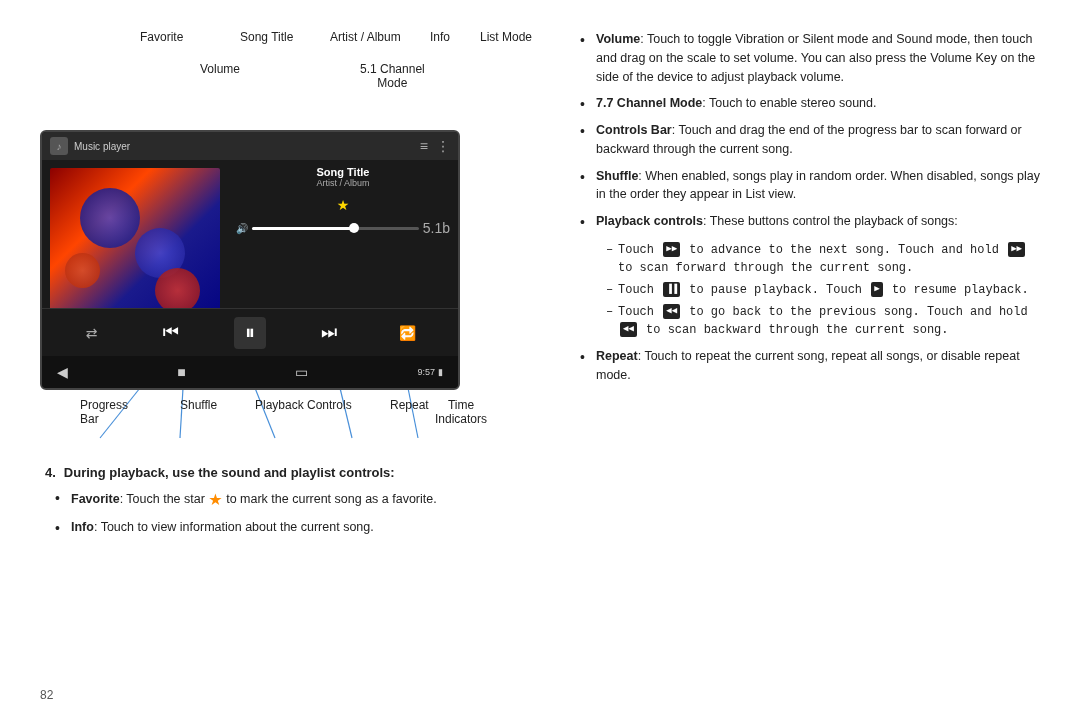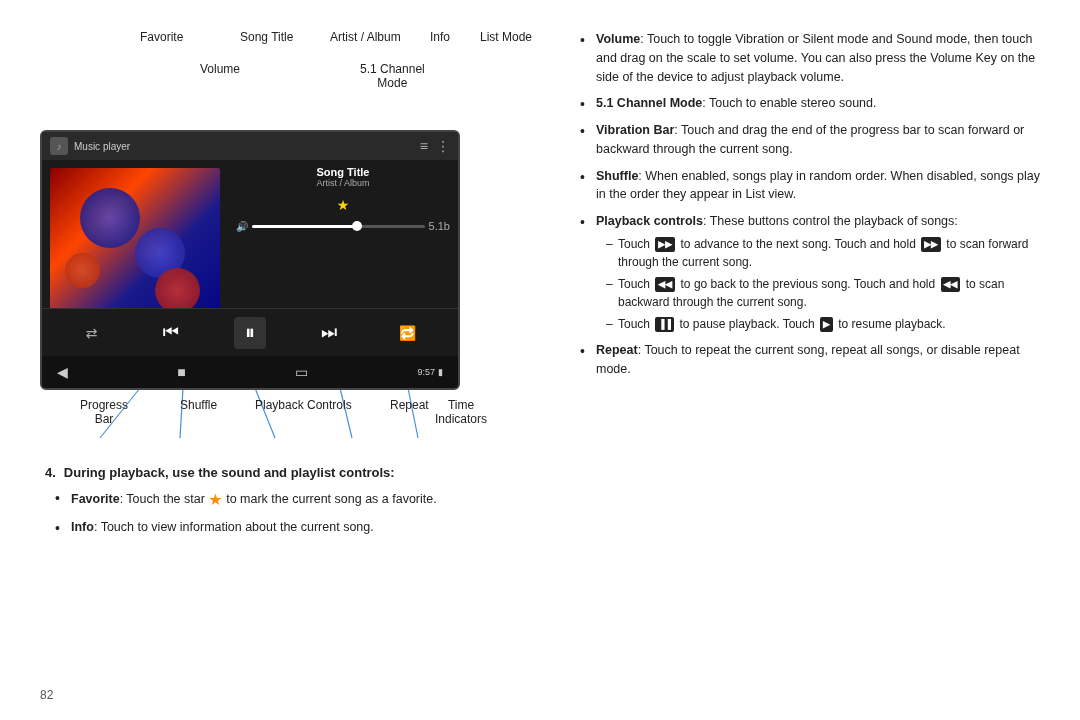--- a/index.html
+++ b/index.html
@@ -215,21 +215,21 @@
       position: absolute;
       top: -4px;
       left: 58%;
       width: 10px;
       height: 10px;
       background: #ffffff;
       border-radius: 50%;
     }
 
     .channel-label {
-      font-size: 11px;
+      font-size: 14px;
       color: #aaa;
       text-align: right;
     }
 
     .progress-section {
       margin-top: auto;
     }
 
     .progress-bar-screen {
       height: 3px;
@@ -410,21 +410,22 @@
     .right-bullet-list > li::before {
       content: '•';
       position: absolute;
       left: 0;
       font-size: 14px;
     }
 
     .sub-list {
       list-style: none;
       padding-left: 10px;
-      margin-top: 4px;
+      margin-top: 10px;
+      font-family: Liberation Mono, monospace;
     }
 
     .sub-list li {
       position: relative;
       padding-left: 12px;
       margin-bottom: 4px;
       font-size: 12px;
       line-height: 1.5;
     }
 
@@ -585,21 +586,21 @@
           <span class="nav-btn">■</span>
           <span class="nav-btn">▭</span>
           <div class="status-bar-right">
             <span>9:57</span>
             <span>▮</span>
           </div>
         </div>
       </div>
 
       <div class="below-labels" style="position:relative;height:55px;margin-top:8px;">
-        <div class="below-label" style="left: 20px; top: 0; text-align:center;">Progress<br>Bar</div>
+        <div class="below-label" style="left: 20px; top: 0; text-align:left;">Progress<br>Bar</div>
         <div class="below-label" style="left: 120px; top: 0;">Shuffle</div>
         <div class="below-label" style="left: 195px; top: 0;">Playback Controls</div>
         <div class="below-label" style="left: 330px; top: 0;">Repeat</div>
         <div class="below-label" style="left: 375px; top: 0; text-align:center;">Time<br>Indicators</div>
       </div>
 
     </div>
 
     <div class="step-section">
       <div class="step-header">
@@ -621,42 +622,42 @@
   </div>
 
   <div class="right-column">
     <ul class="right-bullet-list">
 
       <li>
         <span class="bold-term">Volume</span>: Touch to toggle Vibration or Silent mode and Sound mode, then touch and drag on the scale to set volume. You can also press the Volume Key on the side of the device to adjust playback volume.
       </li>
 
       <li>
-        <span class="bold-term">5.1 Channel Mode</span>: Touch to enable stereo sound.
+        <span class="bold-term">7.7 Channel Mode</span>: Touch to enable stereo sound.
       </li>
 
       <li>
-        <span class="bold-term">Vibration Bar</span>: Touch and drag the end of the progress bar to scan forward or backward through the current song.
+        <span class="bold-term">Controls Bar</span>: Touch and drag the end of the progress bar to scan forward or backward through the current song.
       </li>
 
       <li>
         <span class="bold-term">Shuffle</span>: When enabled, songs play in random order. When disabled, songs play in the order they appear in List view.
       </li>
 
       <li>
         <span class="bold-term">Playback controls</span>: These buttons control the playback of songs:
         <ul class="sub-list">
           <li>
             Touch <span class="inline-icon">▶▶</span> to advance to the next song. Touch and hold <span class="inline-icon">▶▶</span> to scan forward through the current song.
           </li>
           <li>
-            Touch <span class="inline-icon">◀◀</span> to go back to the previous song. Touch and hold <span class="inline-icon">◀◀</span> to scan backward through the current song.
+            Touch <span class="inline-icon">▐▐</span> to pause playback. Touch <span class="inline-icon">▶</span> to resume playback.
           </li>
           <li>
-            Touch <span class="inline-icon">▐▐</span> to pause playback. Touch <span class="inline-icon">▶</span> to resume playback.
+            Touch <span class="inline-icon">◀◀</span> to go back to the previous song. Touch and hold <span class="inline-icon">◀◀</span> to scan backward through the current song.
           </li>
         </ul>
       </li>
 
       <li>
         <span class="bold-term">Repeat</span>: Touch to repeat the current song, repeat all songs, or disable repeat mode.
       </li>
 
 
     </ul>

